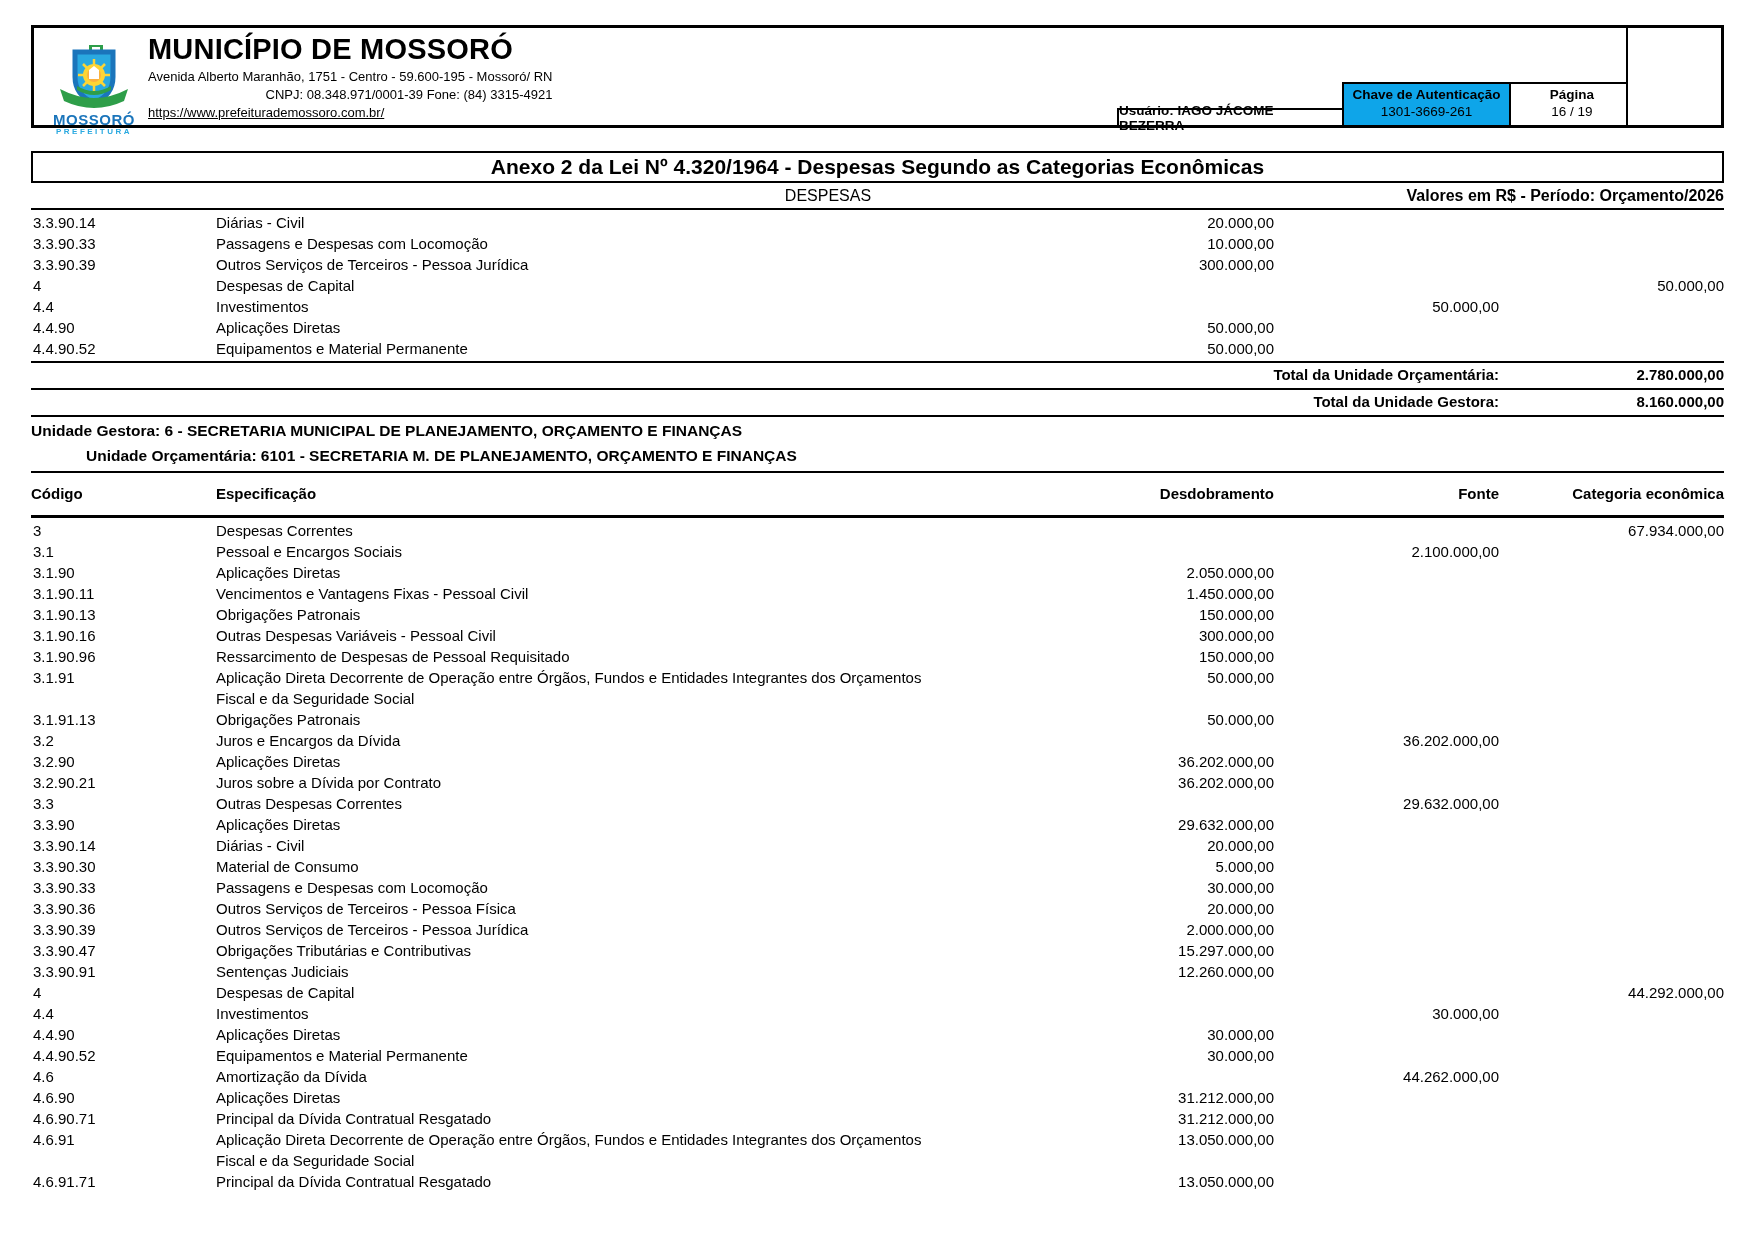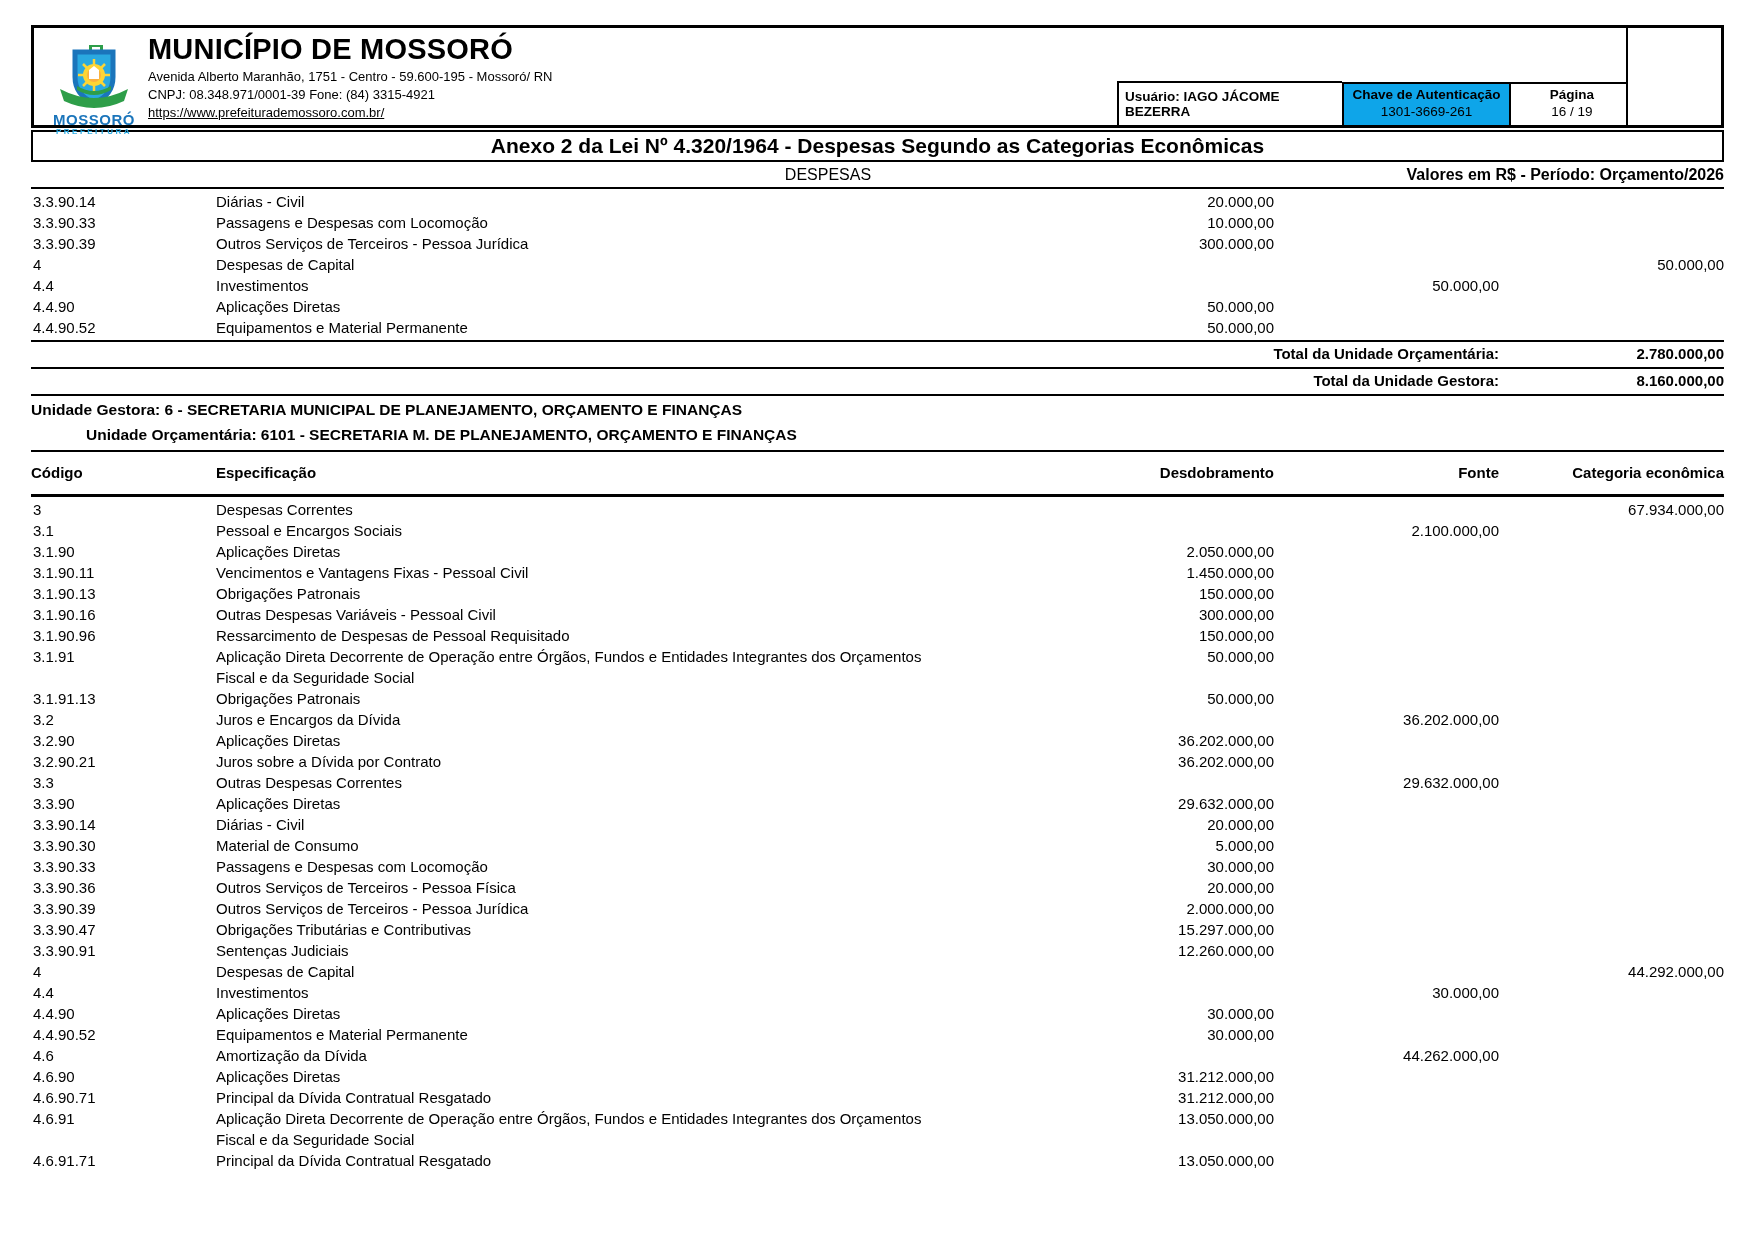--- a/index.html
+++ b/index.html
@@ -9,36 +9,36 @@
   .content { position:absolute; left:31px; top:25px; width:1693px; }
 
   
   .header-box { position:relative; height:103px; border:3px solid #000; background:#fff; }
   .logo { position:absolute; left:12px; top:17px; width:96px; text-align:center; line-height:1; }
   .logo svg { display:block; margin:0 auto; }
   .logo-title { font-size:15px; font-weight:bold; color:#1b75bb; letter-spacing:.5px; margin-top:1px; }
   .logo-subtitle { font-size:8px; color:#2aa9e0; letter-spacing:2.5px; margin-top:1px;font-weight:bold; }
   .org-info { position:absolute; left:114px; top:5px; }
   .org-name { font-size:29px; font-weight:bold; letter-spacing:.2px; }
-  .org-line { font-size:13px; margin-top:3px; }
+  .org-line { font-size:13px; margin-top:3px;text-align:right; }
   .org-url { font-size:13px; margin-top:3px; display:inline-block; color:#000; text-decoration:underline; }
-  .cell-user { position:absolute; right:379px; bottom:0; width:225px; height:44px;
+  .cell-user { position:absolute; right:379px; bottom:0; width:225px; height:17px;
                border-top:2px solid #000; border-left:2px solid #000;
-               display:flex; align-items:center; padding-left:6px;
+               display:flex; align-items:center; 
                font-size:13.5px; font-weight:bold; background:#fff; }
   .cell-auth { position:absolute; right:212px; bottom:0; width:167px; height:43px;
                border-top:2px solid #000; border-left:2px solid #000; text-align:center; background:#0ea5e9; }
   .cell-page { position:absolute; right:95px; bottom:0; width:117px; height:43px;
                border-top:2px solid #000; border-left:2px solid #000; text-align:center; background:#fff;padding-left:7px; }
   .cell-label { font-size:13.5px; font-weight:bold; margin-top:3px; }
   .cell-value { font-size:13.5px; margin-top:2px; }
   .cell-empty { position:absolute; right:0; top:0; bottom:0; width:95px; border-left:2px solid #000; }
 
   
-  .title-box { margin-top:2px; border:2px solid #000; height:32px; display:flex;
+  .title-box { margin-top:23px; border:2px solid #000; height:32px; display:flex;
                align-items:center; justify-content:center;
                font-size:21px; font-weight:bold; }
   .subheader { position:relative; height:27px; border-bottom:2px solid #000; }
   .sub-center { position:absolute; left:12px; width:1570px; text-align:center; top:4px;
                 font-size:16px; font-weight:normal; }
   .sub-right { position:absolute; right:0; top:4px; font-size:16px; font-weight:bold; }
 
   
   .trow { display:grid; grid-template-columns:185px 718px 340px 225px 225px;
           font-size:15px; line-height:21px; min-height:21px; }

